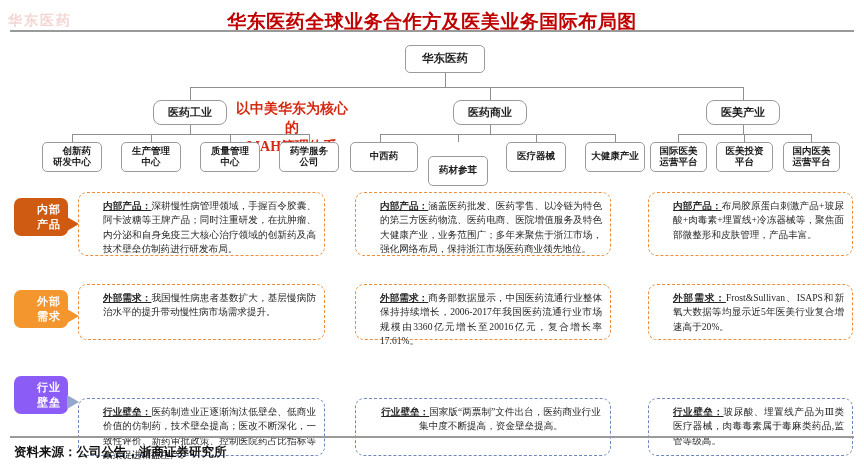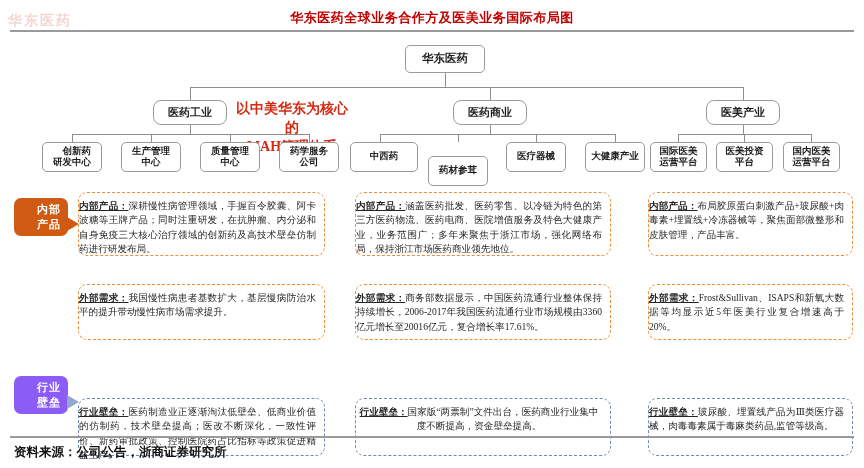--- a/index.html
+++ b/index.html
@@ -14,21 +14,21 @@
 
   
   .title-wrap{position:absolute;left:0;top:6px;width:864px;height:26px;}
   .watermark{
     position:absolute;left:8px;top:6px;
     font-size:14px;font-weight:bold;color:#f3d6d2;
     letter-spacing:2px;font-family:"Liberation Sans",sans-serif;
   }
   .doc-title{
     position:absolute;left:0;top:3px;width:864px;text-align:center;
-    font-size:13px;font-weight:bold;color:#c00000;
+    font-size:19px;font-weight:bold;color:#c00000;
     font-family:"Liberation Sans",sans-serif;letter-spacing:.5px;
   }
   .title-rule{
     position:absolute;left:10px;top:30px;width:844px;height:2px;
     background:#9a9a9a;
   }
   .footer-rule{
     position:absolute;left:10px;top:436px;width:844px;height:2px;
     background:#9a9a9a;
   }
@@ -78,21 +78,21 @@
   .tag.internal:after{color:#cf5a11;}
   .tag.external{background:#f2962d;}
   .tag.external:after{color:#f2962d;}
   .tag.barrier{background:#8b5cf6;}
   .tag.barrier:after{color:#93a6cd;}
 
   
   .tbox{
     position:absolute;box-sizing:border-box;
     border:1.4px dashed #ef8c3a;border-radius:9px;background:#fff;
-    padding:6px 8px 5px 0;
+    padding:6px 8px 5px 24px;
     font-size:9.6px;line-height:1.5;color:#262626;
     font-family:"Liberation Serif","DejaVu Serif",serif;
     text-align:justify;
   }
   .tbox.blue{border-color:#6f86bd;margin-top:32px;}
   .tbox .lead{text-decoration:underline;font-weight:bold;}
   .tbox.center-txt{text-align:center;}
 </style>
 </head>
 <body>
@@ -173,20 +173,24 @@
   </div>
 
   <div class="tbox" style="left:355px;top:192px;width:256px;height:64px;">
     <span class="lead">内部产品：</span><span>涵盖医药批发、医药零售、以冷链为特色的第三方医药物流、医药电商、医院增值服务及特色大健康产业，业务范围广；多年来聚焦于浙江市场，强化网络布局，保持浙江市场医药商业领先地位。</span>
   </div>
 
   <div class="tbox" style="left:648px;top:192px;width:205px;height:64px;">
     <span class="lead">内部产品：</span><span>布局胶原蛋白刺激产品+玻尿酸+肉毒素+埋置线+冷冻器械等，聚焦面部微整形和皮肤管理，产品丰富。</span>
   </div>
 
+  <div class="tag external" style="left:14px;top:290px;">
+    <span class="t-l">外部</span>
+    <span class="t-l">需求</span>
+  </div>
 
   <div class="tbox" style="left:78px;top:284px;width:247px;height:56px;">
     <span class="lead">外部需求：</span><span>我国慢性病患者基数扩大，基层慢病防治水平的提升带动慢性病市场需求提升。</span>
   </div>
 
   <div class="tbox" style="left:355px;top:284px;width:256px;height:56px;">
     <span class="lead">外部需求：</span><span>商务部数据显示，中国医药流通行业整体保持持续增长，2006-2017年我国医药流通行业市场规模由3360亿元增长至20016亿元，复合增长率17.61%。</span>
   </div>
 
   <div class="tbox" style="left:648px;top:284px;width:205px;height:56px;">

